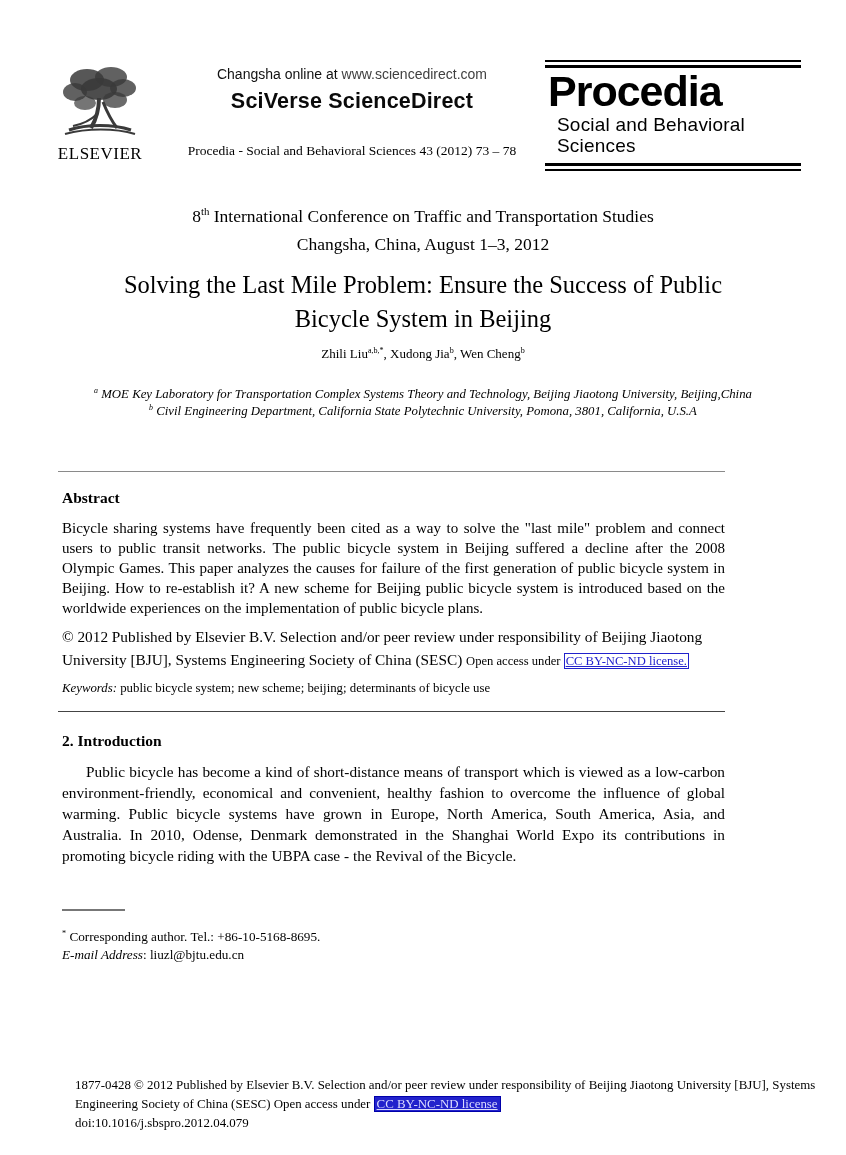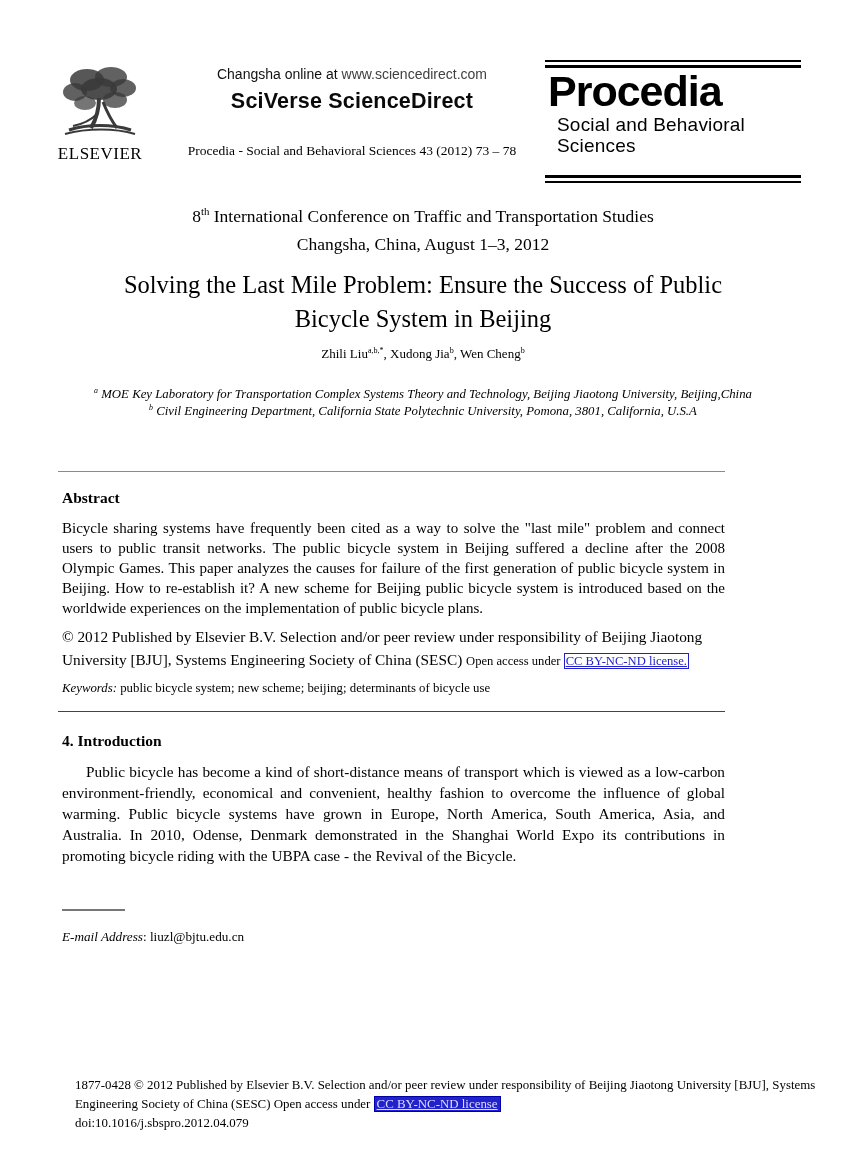--- a/index.html
+++ b/index.html
@@ -18,21 +18,21 @@
   .avail-line { font-family:"Liberation Sans", sans-serif; font-size:14px; color:#111; }
   .avail-line .url { color:#404040; }
   .sciverse { font-family:"Liberation Sans", sans-serif; font-weight:700; font-size:21.5px; color:#0a0a0a; margin-top:7px; letter-spacing:0.2px; }
   .journal-line { font-size:13.5px; margin-top:29px; color:#000; }
 
   .procedia { position:absolute; left:545px; top:60px; width:256px; }
   .procedia .bar { background:#000; width:100%; }
   .bar-2 { height:2px; } .bar-3 { height:3px; }
   .bar-gap { height:3px; }
   .procedia-title { font-family:"Liberation Sans", sans-serif; font-weight:700; font-size:43px; line-height:46px; letter-spacing:-1px; padding-left:3px; }
-  .procedia-sub { font-family:"Liberation Sans", sans-serif; font-size:19px; line-height:21px; padding-left:12px; padding-bottom:19px; letter-spacing:0.2px; }
+  .procedia-sub { font-family:"Liberation Sans", sans-serif; font-size:19px; line-height:21px; padding-left:12px; padding-bottom:7px; letter-spacing:0.2px; }
 
   
   .conference { position:absolute; left:0; top:202px; width:100%; text-align:center; font-size:17.5px; line-height:28px; }
   sup { font-size:0.62em; vertical-align:super; line-height:0; }
 
   .title { position:absolute; left:40px; top:268px; width:766px; text-align:center; font-size:24.5px; line-height:34px; }
   .authors { position:absolute; left:0; top:346px; width:100%; text-align:center; font-size:13px; }
   .affils { position:absolute; left:40px; top:386px; width:766px; text-align:center; font-style:italic; font-size:12.8px; line-height:16.5px; }
 
   .rule-top { position:absolute; left:58px; top:471px; width:667px; border-top:1.5px solid #8a8a8a; }
@@ -135,25 +135,26 @@
   <div class="copyright">
     <span>© 2012 Published by Elsevier B.V. Selection and/or peer review under responsibility of Beijing Jiaotong University [BJU], Systems Engineering Society of China (SESC) </span><span class="open-access">Open access under </span><span class="open-access license-link">CC BY-NC-ND license.</span>
   </div>
 
   <div class="keywords">
     <span class="kw-label">Keywords:</span><span> public bicycle system; new scheme; beijing; determinants of bicycle use</span>
   </div>
 
   <div class="rule-bottom"></div>
 
-  <div class="intro-heading">4. Introduction</div>
+  <div class="intro-heading">2. Introduction</div>
   <div class="intro-para">Public bicycle has become a kind of short-distance means of transport which is viewed as a low-carbon environment-friendly, economical and convenient, healthy fashion to overcome the influence of global warming.  Public bicycle systems have grown in Europe, North America, South America, Asia, and Australia.  In 2010, Odense, Denmark demonstrated in the Shanghai World Expo its contributions in promoting bicycle riding with the UBPA case - the Revival of the Bicycle.</div>
 
   <div class="fn-rule"></div>
   <div class="footnote">
+    <div><sup>*</sup><span> Corresponding author. Tel.: +86-10-5168-8695.</span></div>
     <div><span class="fn-email-label">E-mail Address</span><span>: liuzl@bjtu.edu.cn</span></div>
   </div>
 
   <div class="footer">
     <div>1877-0428 © 2012 Published by Elsevier B.V. Selection and/or peer review under responsibility of Beijing Jiaotong University [BJU], Systems</div>
     <div><span>Engineering Society of China (SESC) Open access under </span><span class="footer-license">CC BY-NC-ND license</span></div>
     <div>doi:10.1016/j.sbspro.2012.04.079</div>
   </div>
 
 </div>

